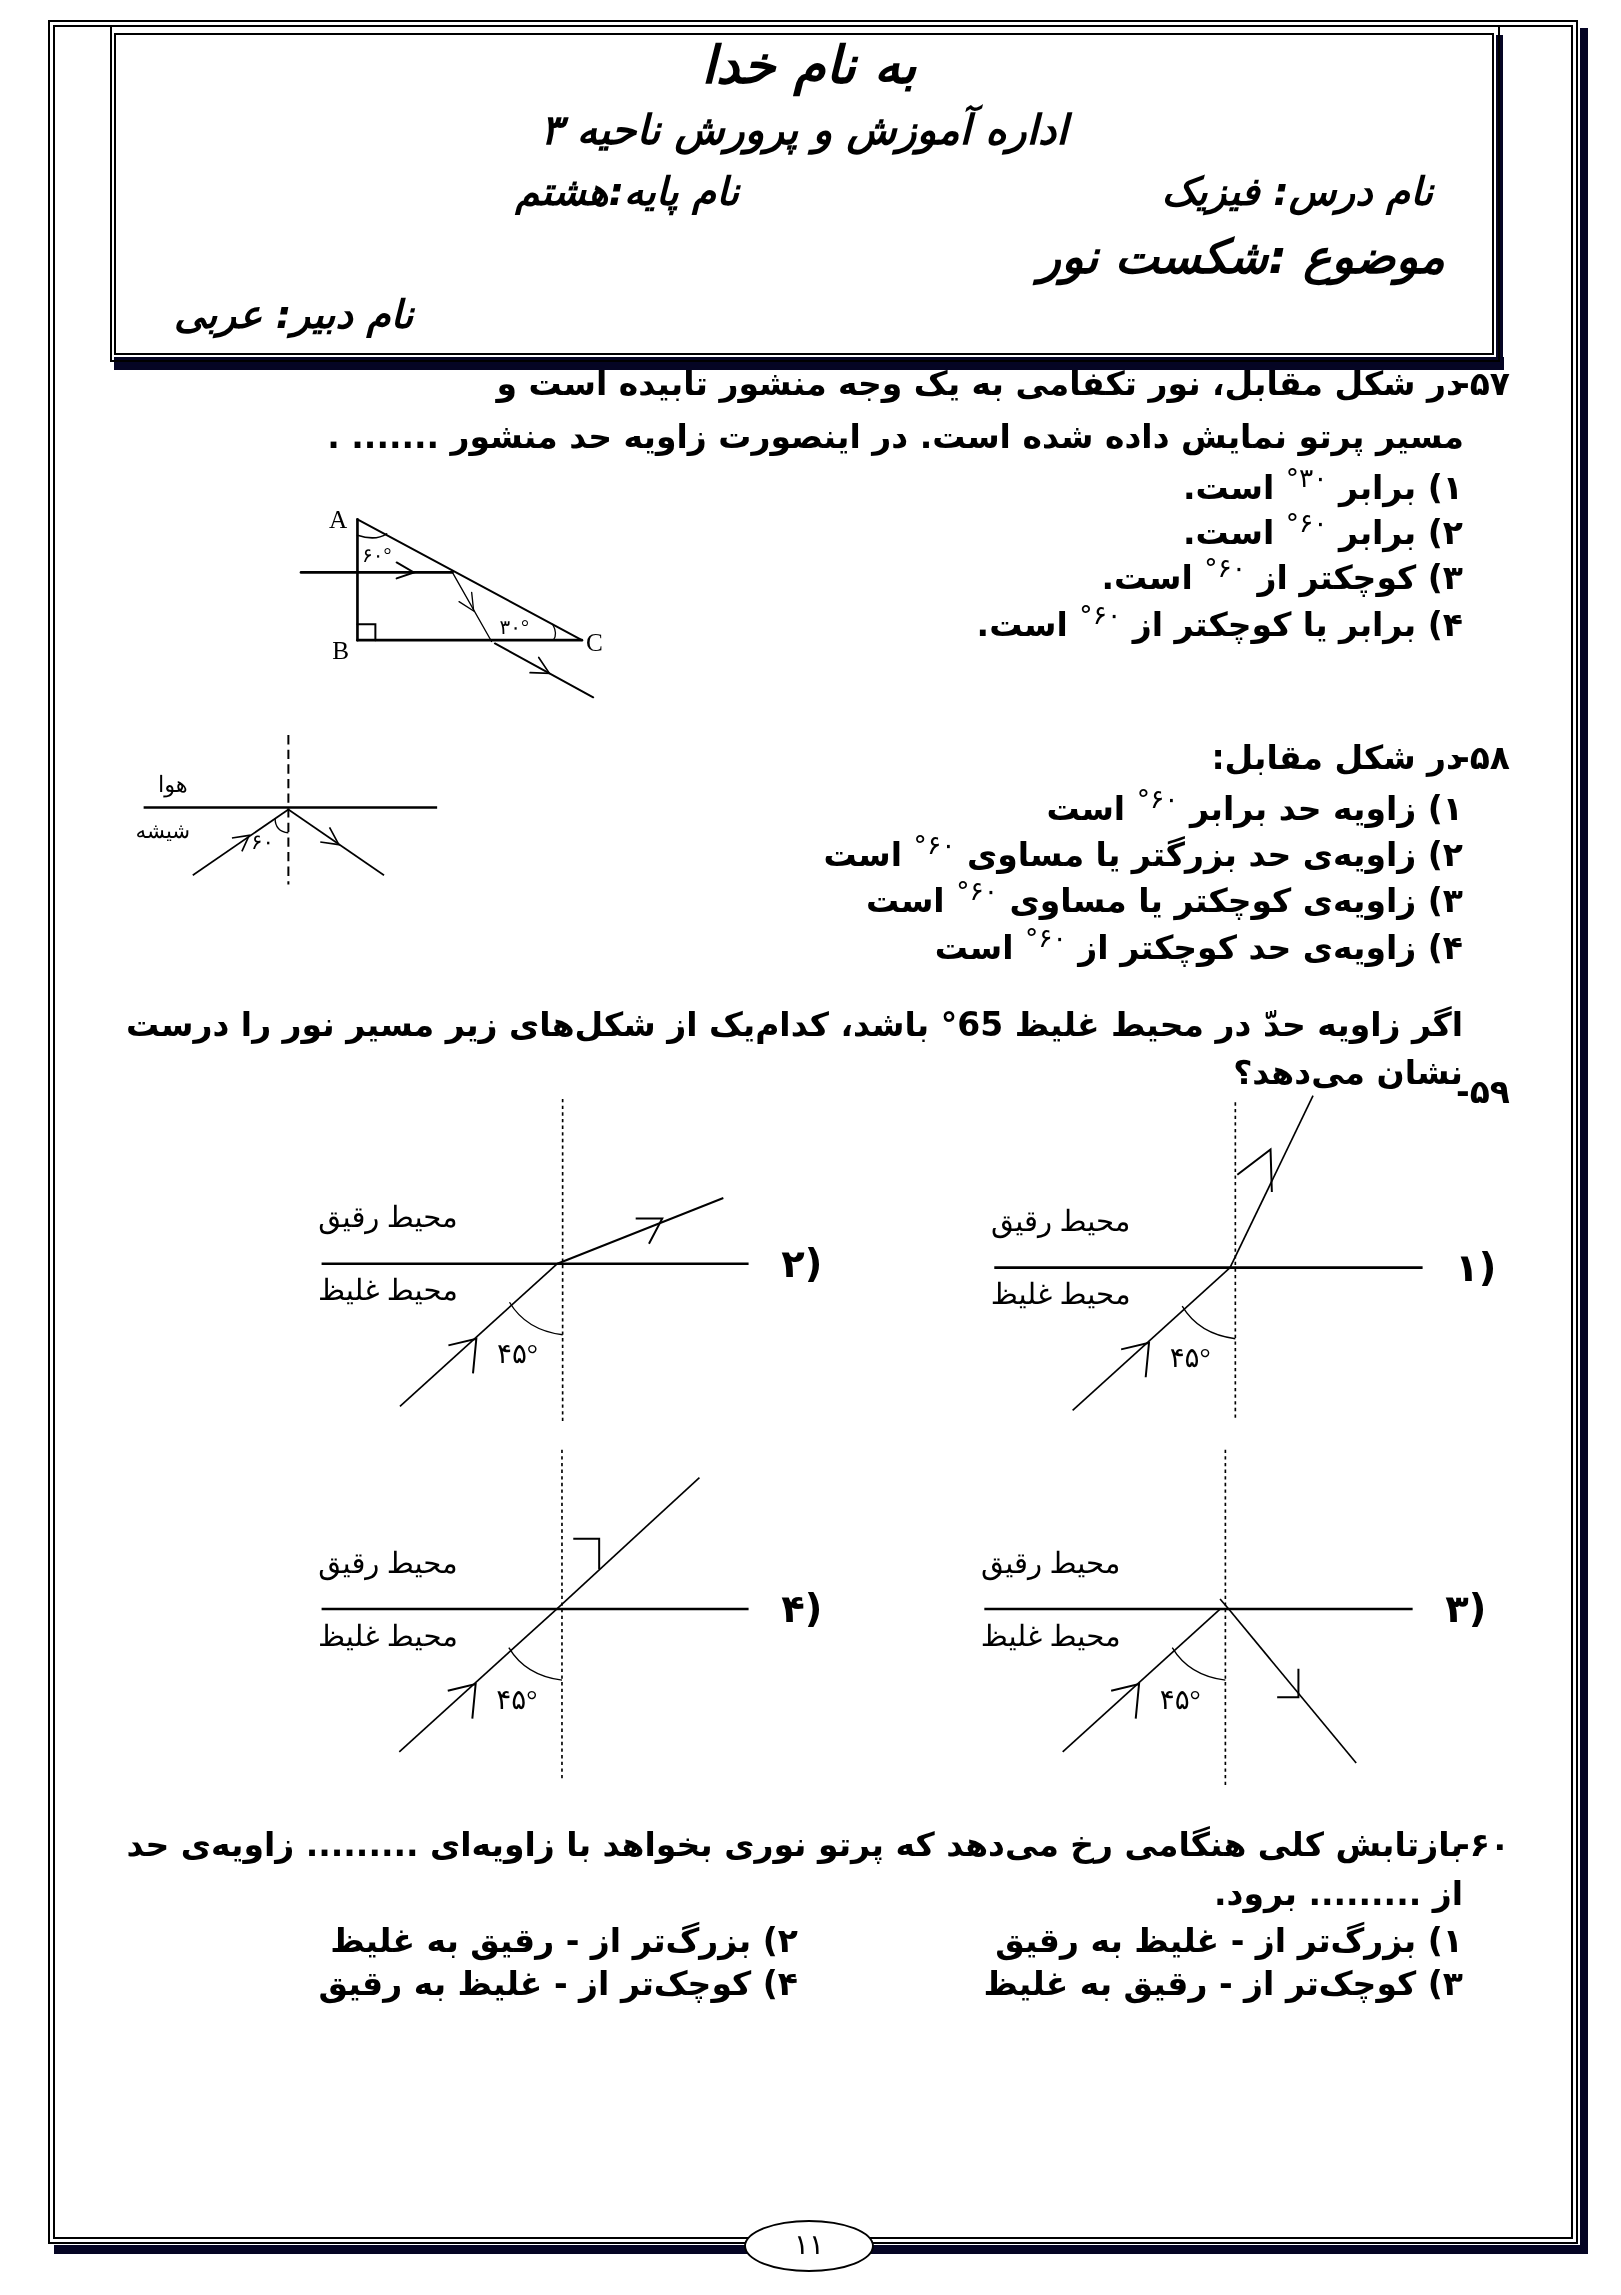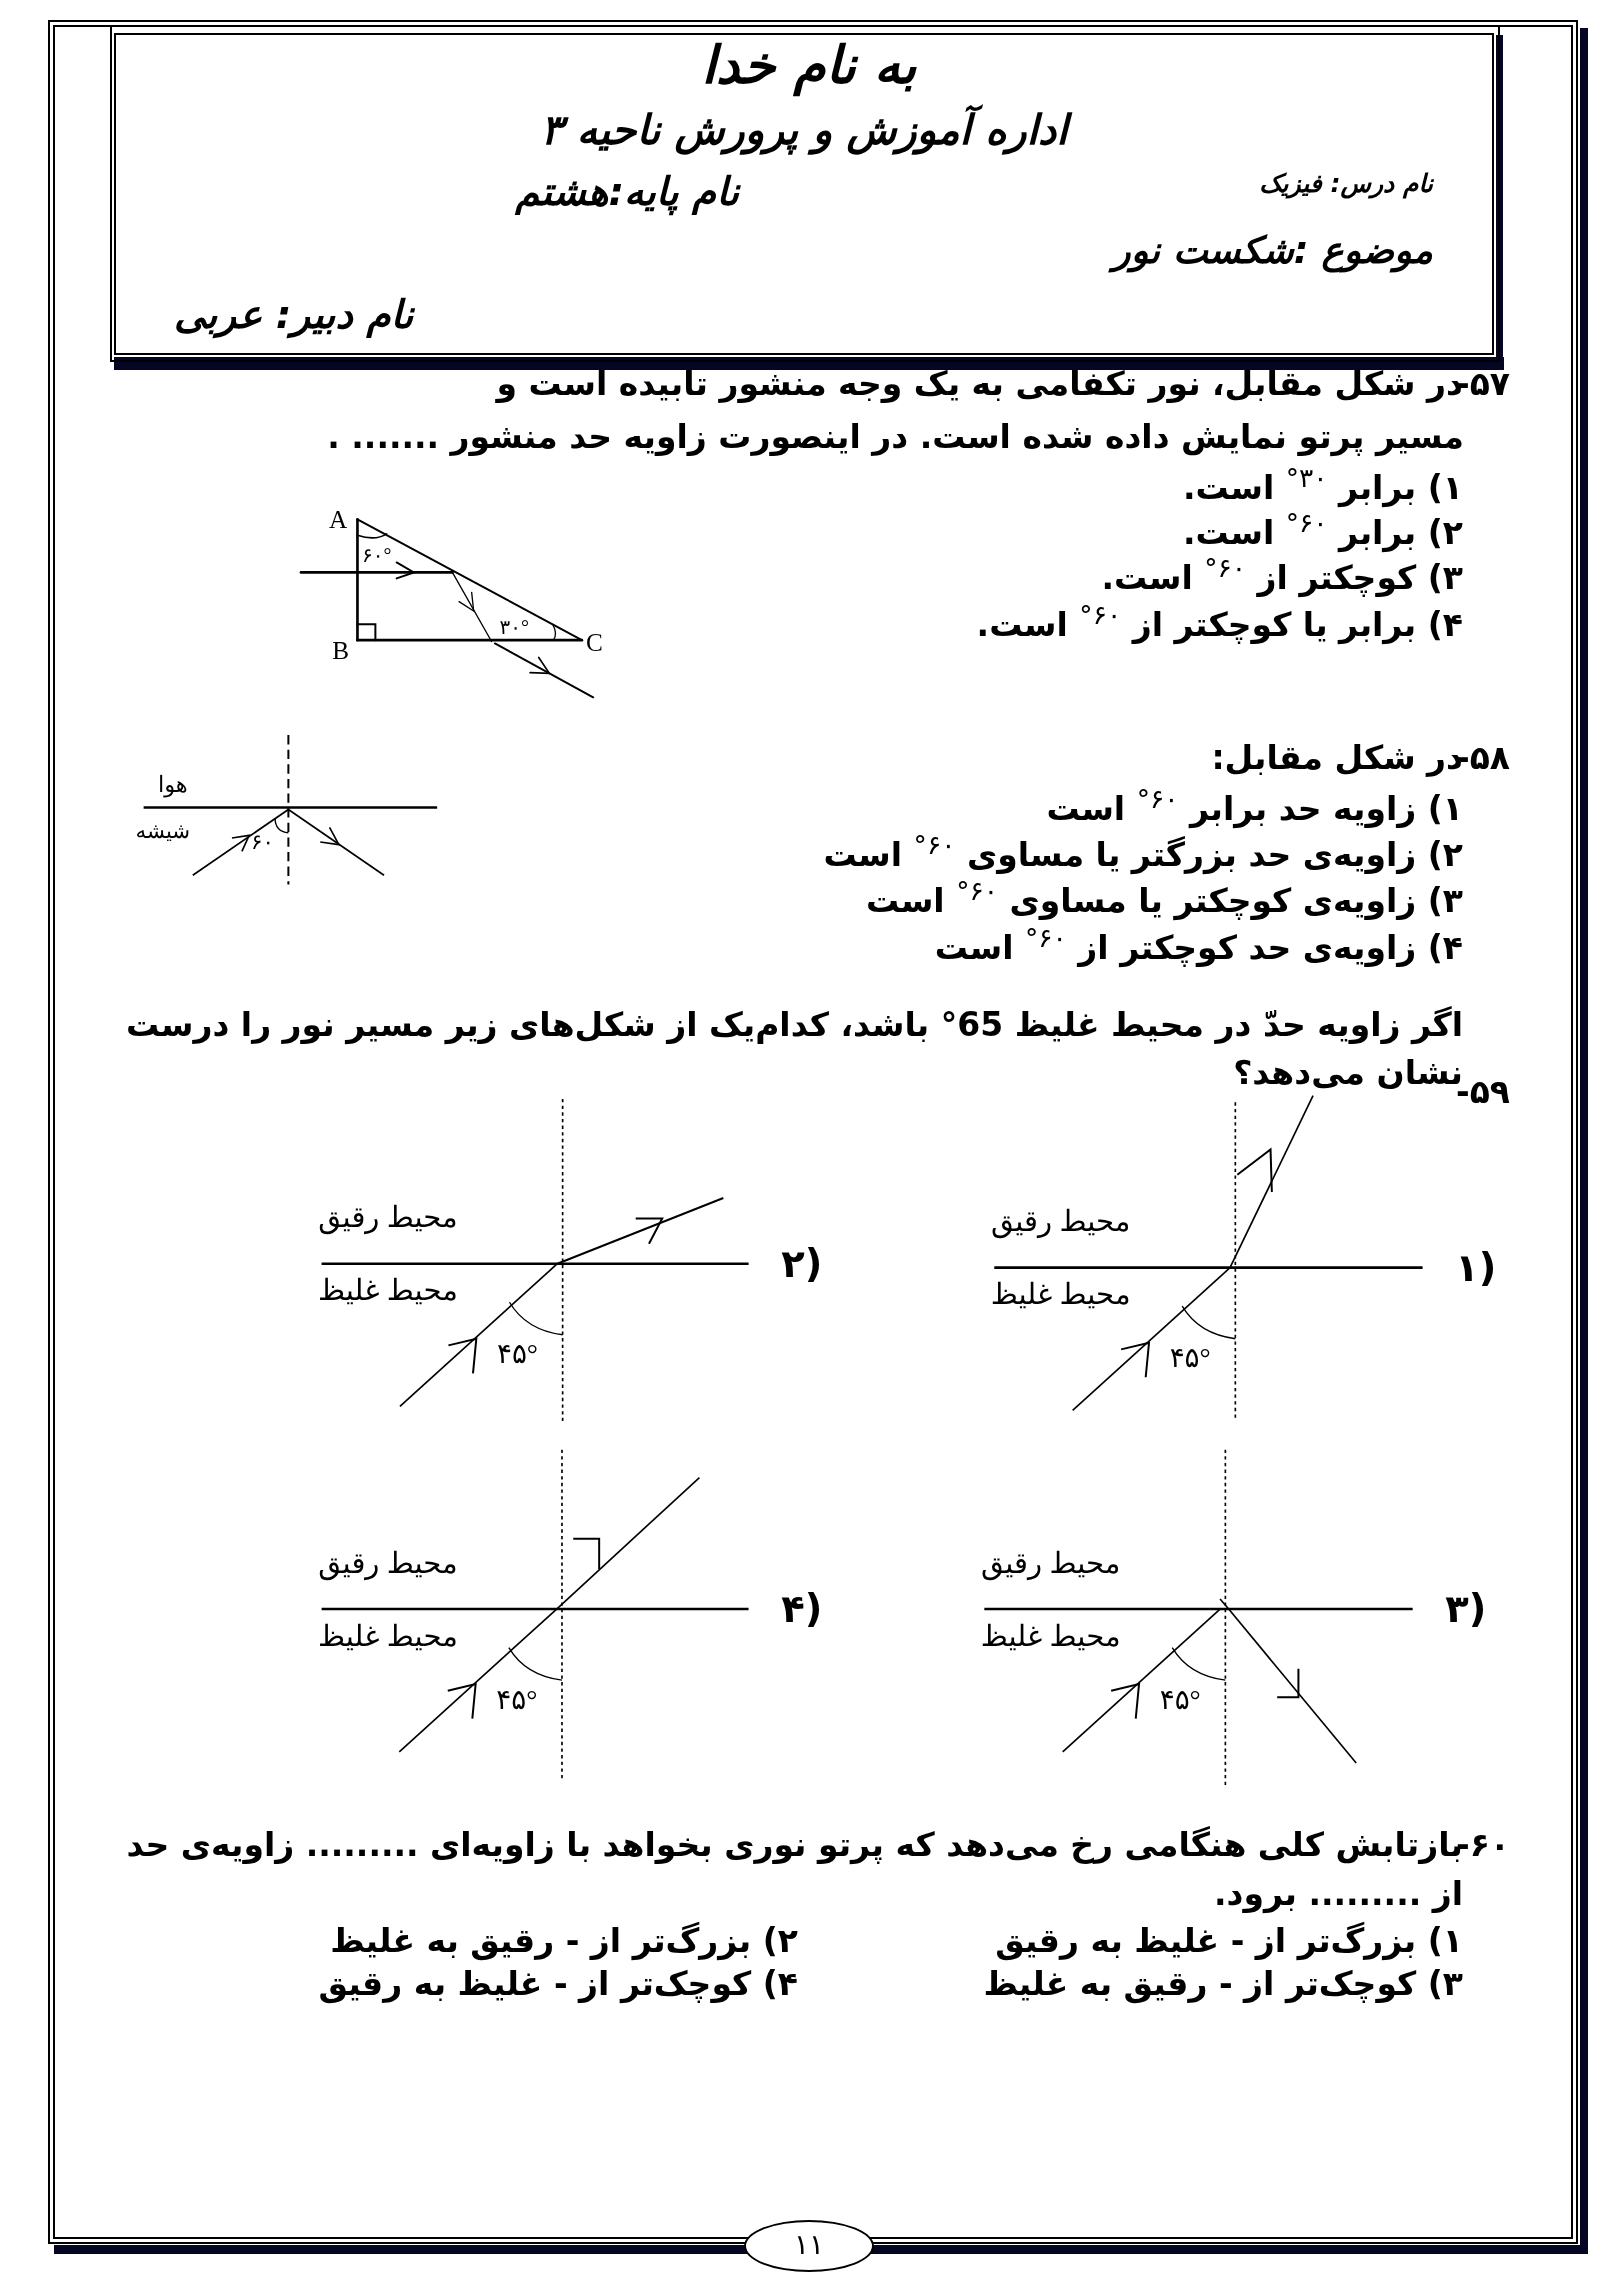--- a/index.html
+++ b/index.html
@@ -12,23 +12,23 @@
   .frame-shadow-r { left:1580px; top:28px; width:8px; height:2226px; background:#050524; }
   .frame-shadow-b { left:54px; top:2245px; width:1534px; height:8.6px; background:#050524; }
   
   .hdr-outer { left:110px; top:24.6px; width:1390px; height:337px; border:2px solid #000; box-sizing:border-box; }
   .hdr-inner { left:114px; top:33px; width:1380px; height:322px; border:2px solid #000; box-sizing:border-box; }
   .hdr-shadow-r { left:1496px; top:35px; width:7.3px; height:335px; background:#050524; }
   .hdr-shadow-b { left:114px; top:357px; width:1390px; height:13.3px; background:#050524; }
   .hdr-text { font-family:"DejaVu Sans", sans-serif; font-weight:bold; font-style:italic; direction:rtl; white-space:nowrap; }
   .t1 { left:0; width:1618px; text-align:center; top:35px; font-size:52px; }
   .t2 { left:0; width:1608px; text-align:center; top:106px; font-size:41px; }
-  .t3 { right:189px; top:169px; font-size:25px; }
+  .t3 { right:189px; top:169px; font-size:39px; }
   .t4 { right:883px; top:169px; font-size:39px;margin-left:33px; }
-  .t5 { right:189px; top:229px; font-size:37px;text-align:center; }
+  .t5 { right:177px; top:229px; font-size:47px;text-align:center; }
   .t6 { left:174px; top:292px; font-size:39px; direction:rtl; }
   
   .q { direction:rtl; font-weight:bold; font-size:33px; white-space:nowrap; line-height:1; }
   .qnum { right:112px; }
   .qtext { right:159px; }
   .opt { right:159px; }
   .ans-inline { font-weight:normal; font-family:"DejaVu Serif", serif; font-size:26.6px; vertical-align:super; }
   svg { position:absolute; left:0; top:0; overflow:visible; }
   .fig-label { font-family:"Liberation Serif", serif; }
   .page-num { left:744px; top:2220px; width:130px; height:52px; border:2.7px solid #000; border-radius:50%; background:#fff; box-sizing:border-box; text-align:center; font-size:28px; line-height:45px; font-family:"DejaVu Serif", serif; }

